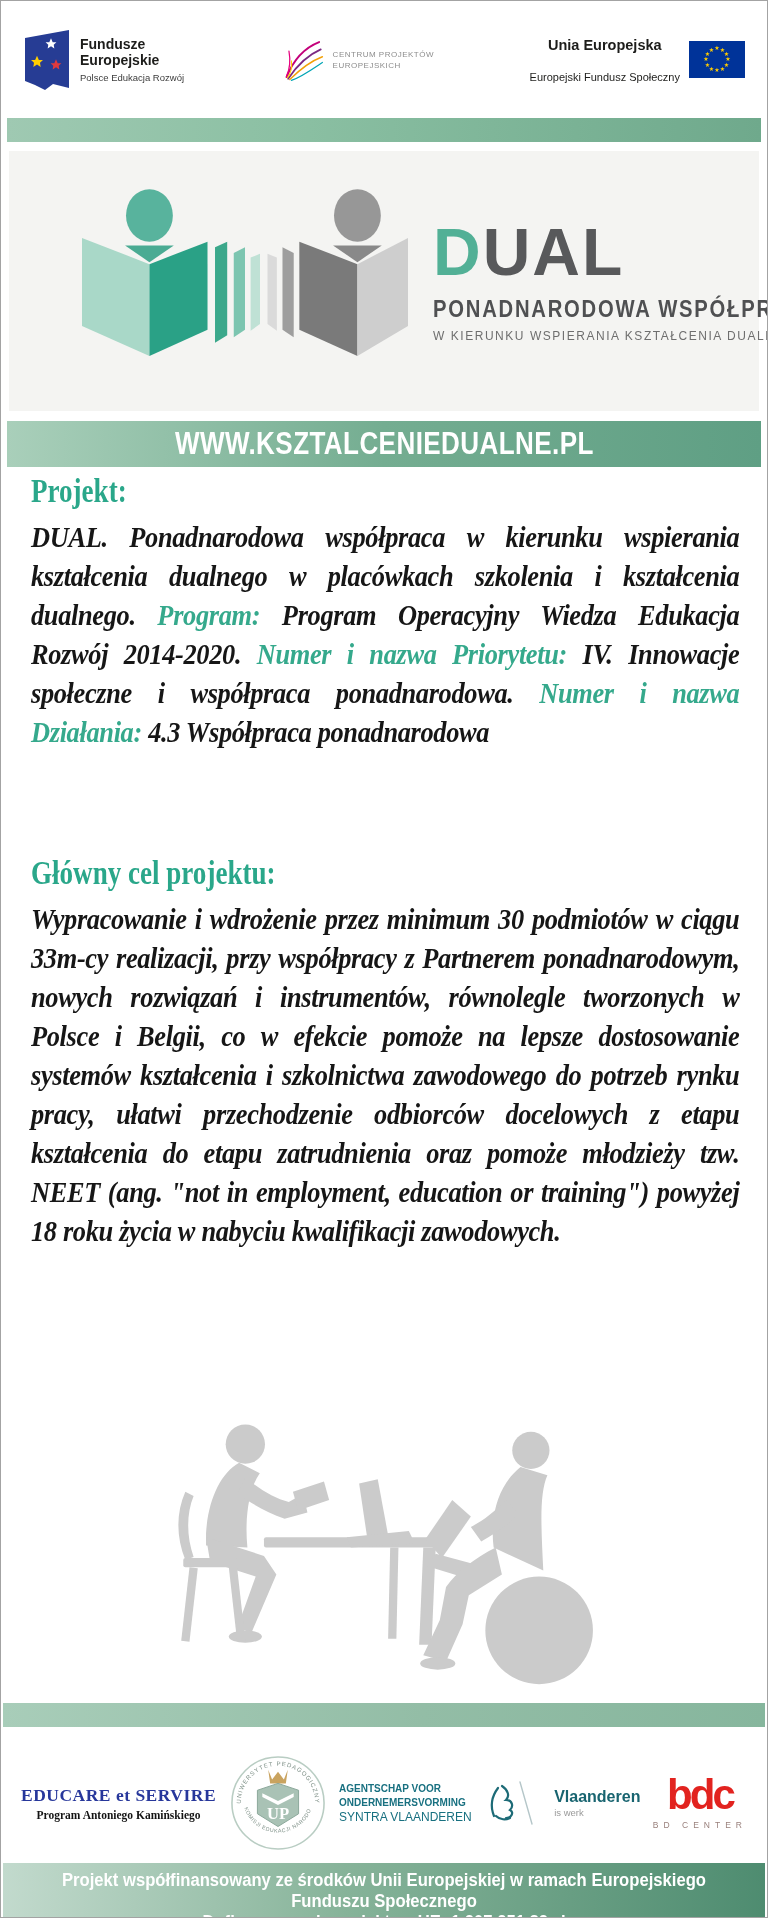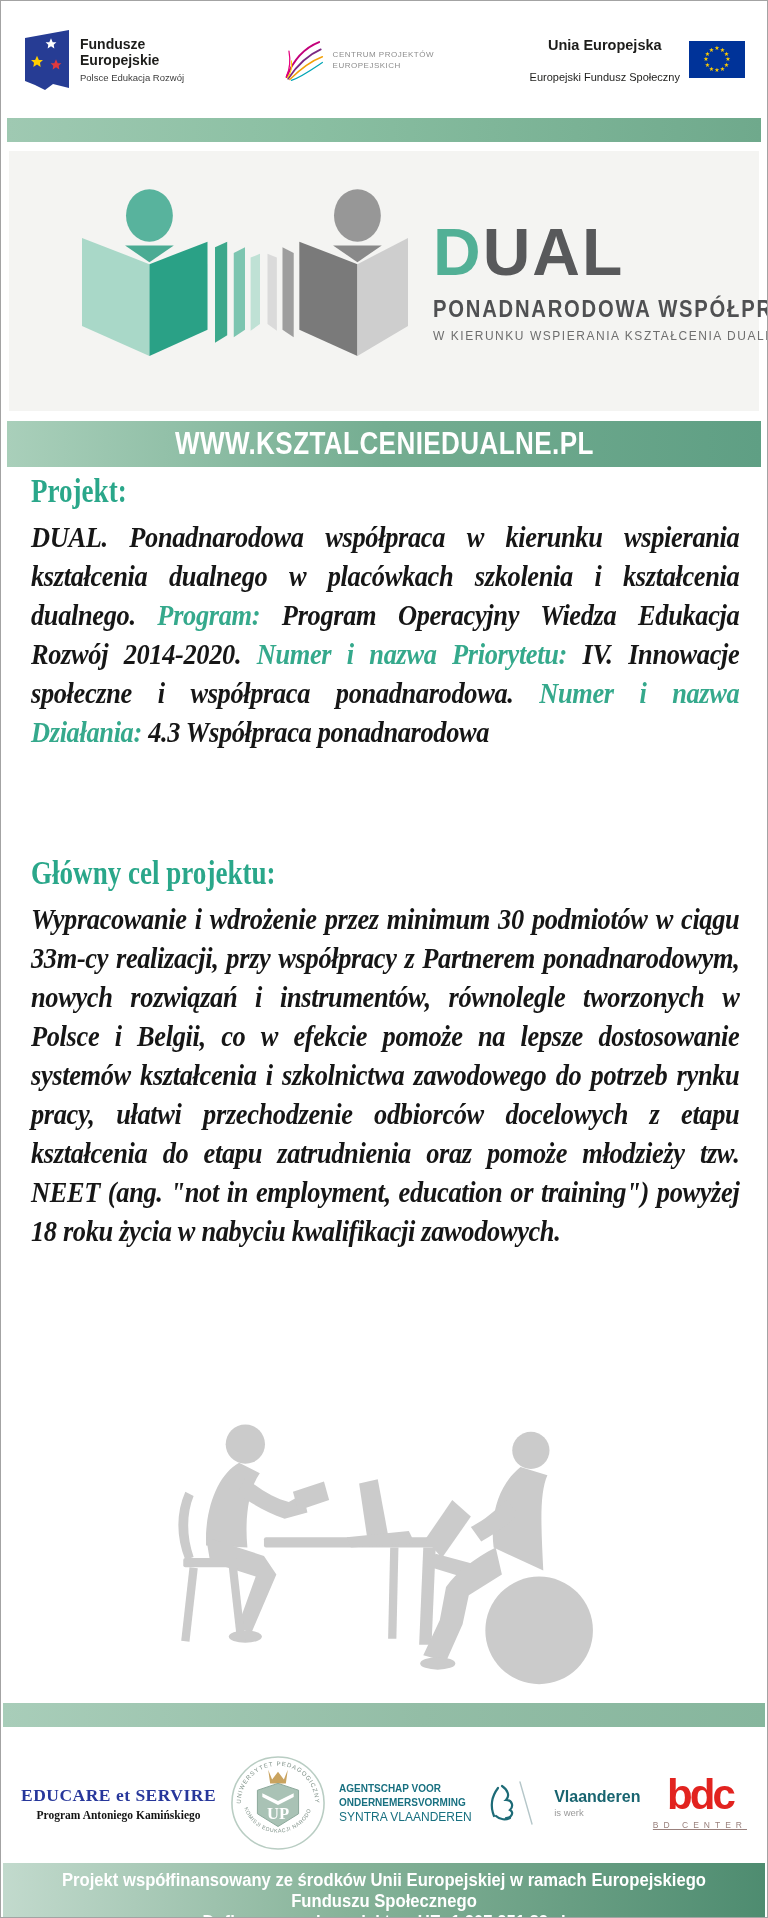--- a/index.html
+++ b/index.html
@@ -65,21 +65,21 @@
   .educare .s{font-family:"Liberation Serif",serif;font-weight:bold;font-size:11.5px;
     color:#141414;margin-top:3px;text-align:center;}
   .syntra{color:#187080;line-height:14px;white-space:nowrap;}
   .syntra .b{font-weight:bold;font-size:10px;display:block;}
   .syntra .r{font-size:12px;display:block;}
   .vl{display:flex;align-items:center;gap:20px;}
   .vl-text .n{font-weight:bold;font-size:16px;color:#186470;}
   .vl-text .s{font-size:9.5px;color:#9a9a9a;margin-top:1px;}
   .bdc{text-align:center;}
   .bdc .logo{font-weight:bold;font-size:42px;line-height:38px;color:#e2231f;letter-spacing:-3px;}
-  .bdc .sub{font-size:8.5px;letter-spacing:5px;color:#99807c;margin-top:6px;text-decoration:underline;}
+  .bdc .sub{font-size:8.5px;letter-spacing:5px;color:#99807c;margin-top:6px;}
 </style>
 </head>
 <body>
 
 <div class="poster">
 
   <div class="hdr">
 
     <div class="logo-blk">
       <svg width="48" height="64" viewBox="0 0 48 64">

